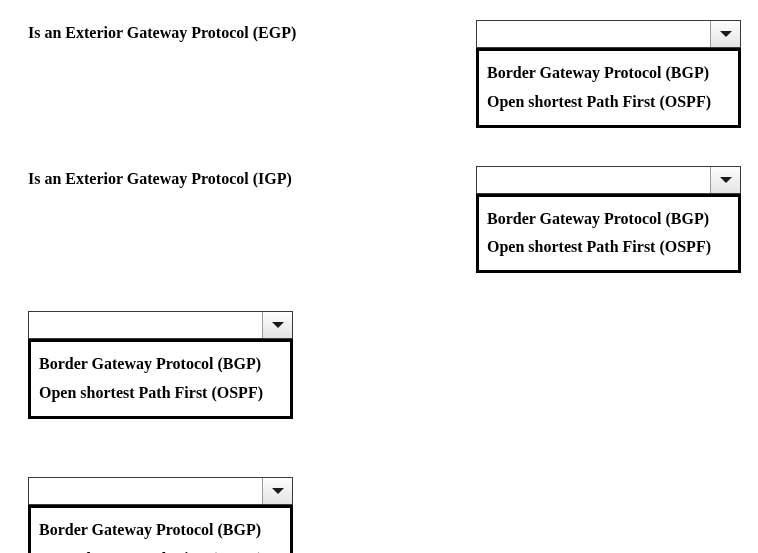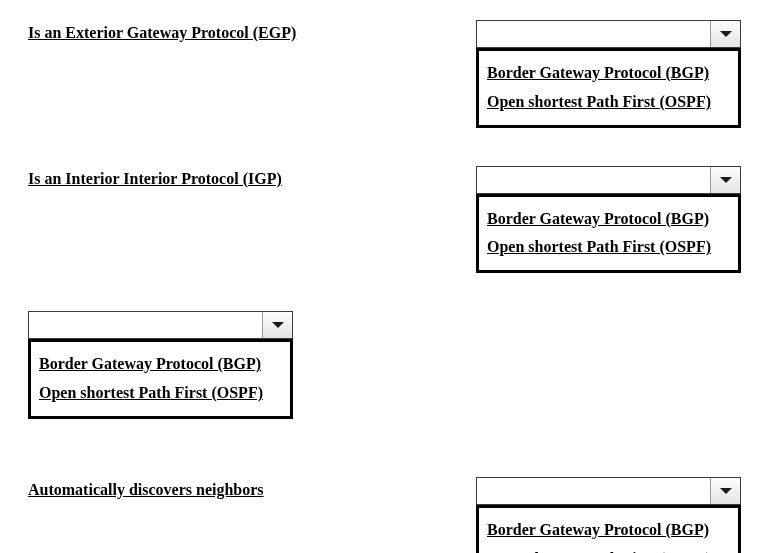--- a/index.html
+++ b/index.html
@@ -10,21 +10,20 @@
     body {
       font-family: "Times New Roman", Times, serif;
       background: #ffffff;
       padding: 20px 20px 20px 28px;
       width: 758px;
     }
     .question-row {
       display: flex;
       align-items: flex-start;
       margin-bottom: 38px;
-      text-decoration: underline;
     }
     .question-row:last-child {
       margin-bottom: 0;
     }
     .question-row.extra-gap {
       margin-bottom: 58px;
     }
     .prompt-col {
       flex: 0 0 448px;
       padding-top: 4px;
@@ -88,21 +87,21 @@
       </div>
     </div>
     <div class="options-box">
       <div class="option-item">Border Gateway Protocol (BGP)</div>
       <div class="option-item">Open shortest Path First (OSPF)</div>
     </div>
   </div>
 </div>
 
 <div class="question-row">
-  <div class="prompt-col">Is an Interior Interior Protocol (IGP)</div>
+  <div class="prompt-col">Is an Exterior Gateway Protocol (IGP)</div>
   <div class="answer-col">
     <div class="select-box">
       <div class="select-value"></div>
       <div class="select-btn">
         <svg width="14" height="8" viewBox="0 0 14 8">
             <polygon points="1,1 13,1 7,7" fill="#1a1a1a"></polygon>
           </svg>
       </div>
     </div>
     <div class="options-box">
@@ -123,21 +122,20 @@
       </div>
     </div>
     <div class="options-box">
       <div class="option-item">Border Gateway Protocol (BGP)</div>
       <div class="option-item">Open shortest Path First (OSPF)</div>
     </div>
   </div>
 </div>
 
 <div class="question-row">
-  <div class="prompt-col">Automatically discovers neighbors</div>
   <div class="answer-col">
     <div class="select-box">
       <div class="select-value"></div>
       <div class="select-btn">
         <svg width="14" height="8" viewBox="0 0 14 8">
             <polygon points="1,1 13,1 7,7" fill="#1a1a1a"></polygon>
           </svg>
       </div>
     </div>
     <div class="options-box">

